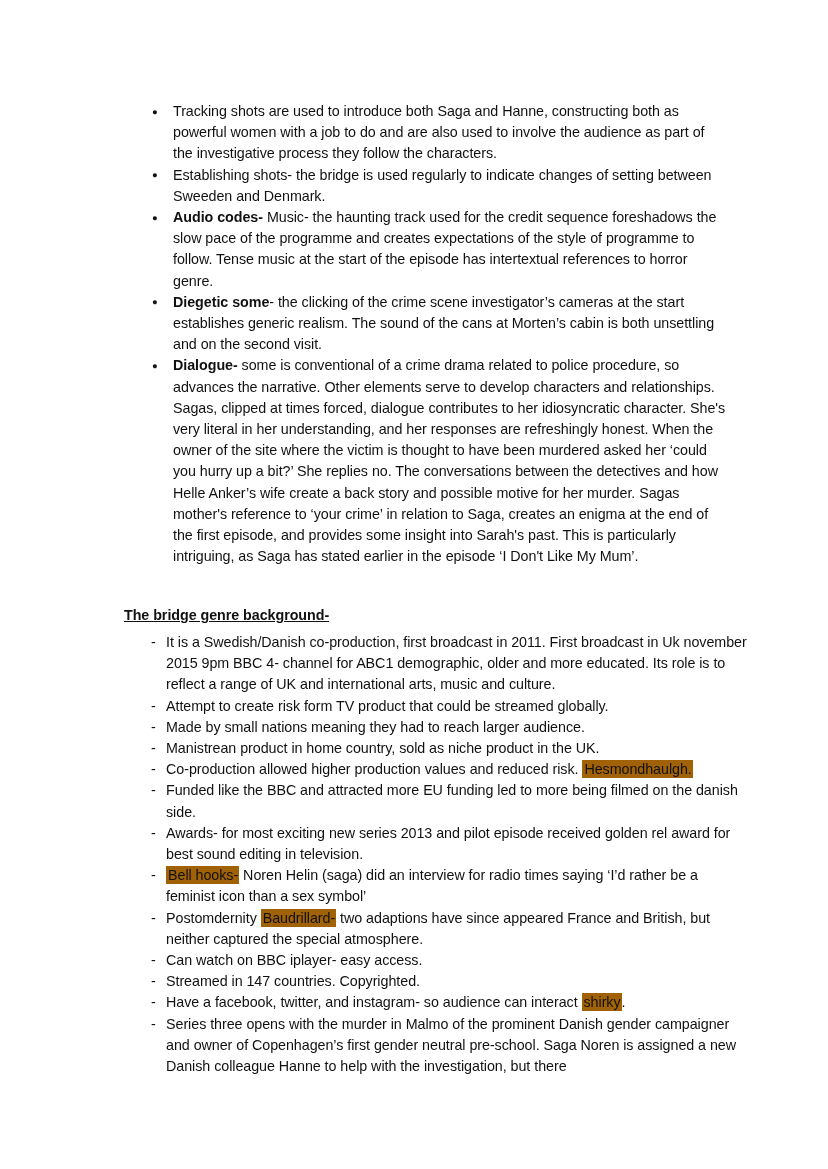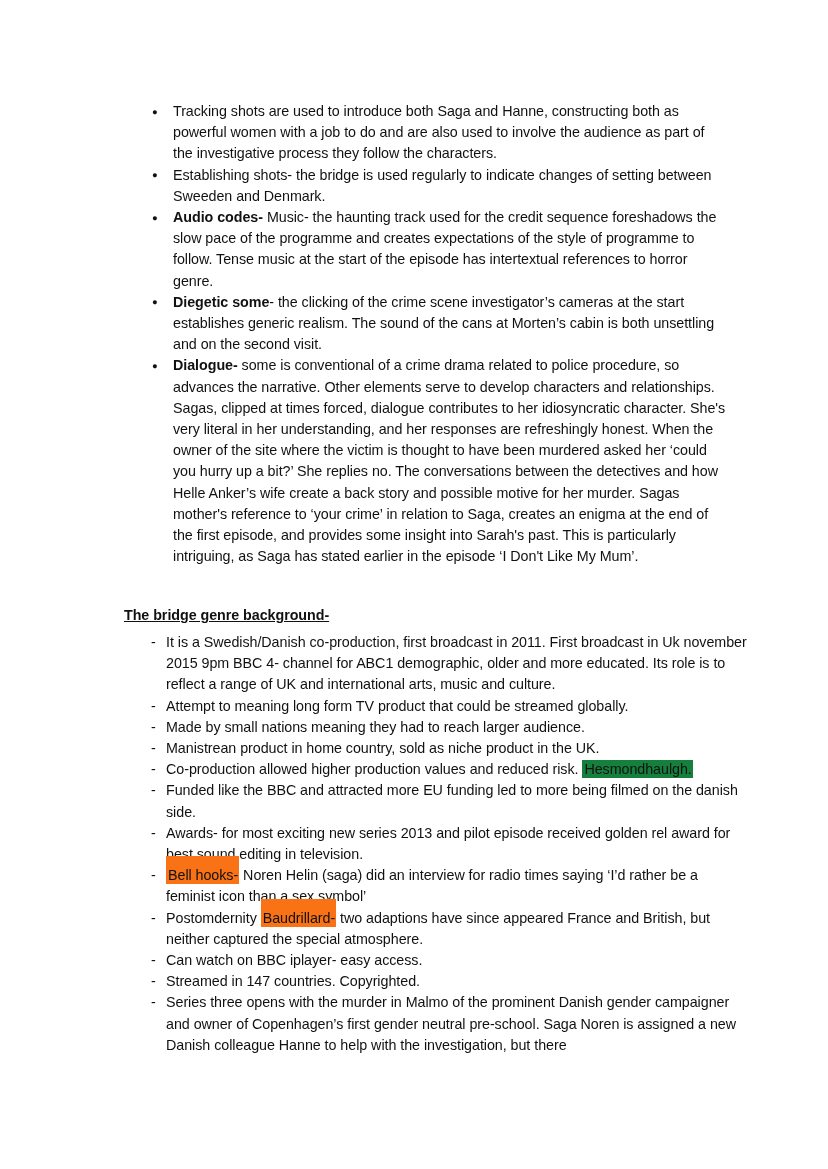--- a/index.html
+++ b/index.html
@@ -93,53 +93,54 @@
     top: 0px;
     font-size: 14.3px;
     line-height: 21.2px;
     color: #111111;
   }
 
   b, .b { font-weight: bold; }
 
   
   .hl-blue {
-    background-color: #15803d;
+    background-color: #a16207;
     padding: 1px 1px 1px 2px;
   }
   .hl-teal {
-    background-color: #f97316;
-    padding: 11px 1px 1px 2px;
+    background-color: #a16207;
+    padding: 1px 1px 1px 2px;
   }
 </style>
 </head>
 <body>
 
 <div class="page">
   <div class="content">
 
     <ul class="bullet-list">
         <li id="tracking-shots"><span>Tracking shots are used to introduce both Saga and Hanne, constructing both as powerful women with a job to do and are also used to involve the audience as part of the investigative process they follow the characters.</span></li>
         <li id="establishing-shots"><span>Establishing shots- the bridge is used regularly to indicate changes of setting between Sweeden and Denmark.</span></li>
         <li id="audio-codes"><b>Audio codes-</b><span> Music- the haunting track used for the credit sequence foreshadows the slow pace of the programme and creates expectations of the style of programme to follow. Tense music at the start of the episode has intertextual references to horror genre.</span></li>
         <li id="diegetic-sound"><b>Diegetic some</b><span>- the clicking of the crime scene investigator’s cameras at the start establishes generic realism. The sound of the cans at Morten’s cabin is both unsettling and on the second visit.</span></li>
         <li id="dialogue"><b>Dialogue-</b><span> some is conventional of a crime drama related to police procedure, so advances the narrative. Other elements serve to develop characters and relationships. Sagas, clipped at times forced, dialogue contributes to her idiosyncratic character. She's very literal in her understanding, and her responses are refreshingly honest. When the owner of the site where the victim is thought to have been murdered asked her ‘could you hurry up a bit?’ She replies no. The conversations between the detectives and how Helle Anker’s wife create a back story and possible motive for her murder. Sagas mother's reference to ‘your crime’ in relation to Saga, creates an enigma at the end of the first episode, and provides some insight into Sarah's past. This is particularly intriguing, as Saga has stated earlier in the episode ‘I Don't Like My Mum’.</span></li>
       </ul>
 
     <div class="section-heading">The bridge genre background-</div>
 
     <ul class="dash-list">
         <li id="co-production-origin"><span>It is a Swedish/Danish co-production, first broadcast in 2011. First broadcast in Uk november 2015 9pm BBC 4- channel for ABC1 demographic, older and more educated. Its role is to reflect a range of UK and international arts, music and culture.</span></li>
-        <li id="long-form-tv"><span>Attempt to meaning long form TV product that could be streamed globally.</span></li>
+        <li id="long-form-tv"><span>Attempt to create risk form TV product that could be streamed globally.</span></li>
         <li id="small-nations"><span>Made by small nations meaning they had to reach larger audience.</span></li>
         <li id="mainstream-niche"><span>Manistrean product in home country, sold as niche product in the UK.</span></li>
         <li id="co-production-values"><span>Co-production allowed higher production values and reduced risk. </span><span class="hl-blue">Hesmondhaulgh.</span></li>
         <li id="funding"><span>Funded like the BBC and attracted more EU funding led to more being filmed on the danish side.</span></li>
         <li id="awards"><span>Awards- for most exciting new series 2013 and pilot episode received golden rel award for best sound editing in television.</span></li>
         <li id="bell-hooks"><span class="hl-teal">Bell hooks-</span><span> Noren Helin (saga) did an interview for radio times saying ‘I’d rather be a feminist icon than a sex symbol’</span></li>
         <li id="baudrillard"><span>Postomdernity </span><span class="hl-teal">Baudrillard-</span><span> two adaptions have since appeared France and British, but neither captured the special atmosphere.</span></li>
         <li id="bbc-iplayer"><span>Can watch on BBC iplayer- easy access.</span></li>
         <li id="streaming-countries"><span>Streamed in 147 countries. Copyrighted.</span></li>
+        <li id="social-media"><span>Have a facebook, twitter, and instagram- so audience can interact </span><span class="hl-teal">shirky</span><span>.</span></li>
         <li id="series-three-synopsis"><span>Series three opens with the murder in Malmo of the prominent Danish gender campaigner and owner of Copenhagen’s first gender neutral pre-school. Saga Noren is assigned a new Danish colleague Hanne to help with the investigation, but there</span></li>
       </ul>
 
   </div>
 </div>
 
 </body></html>

